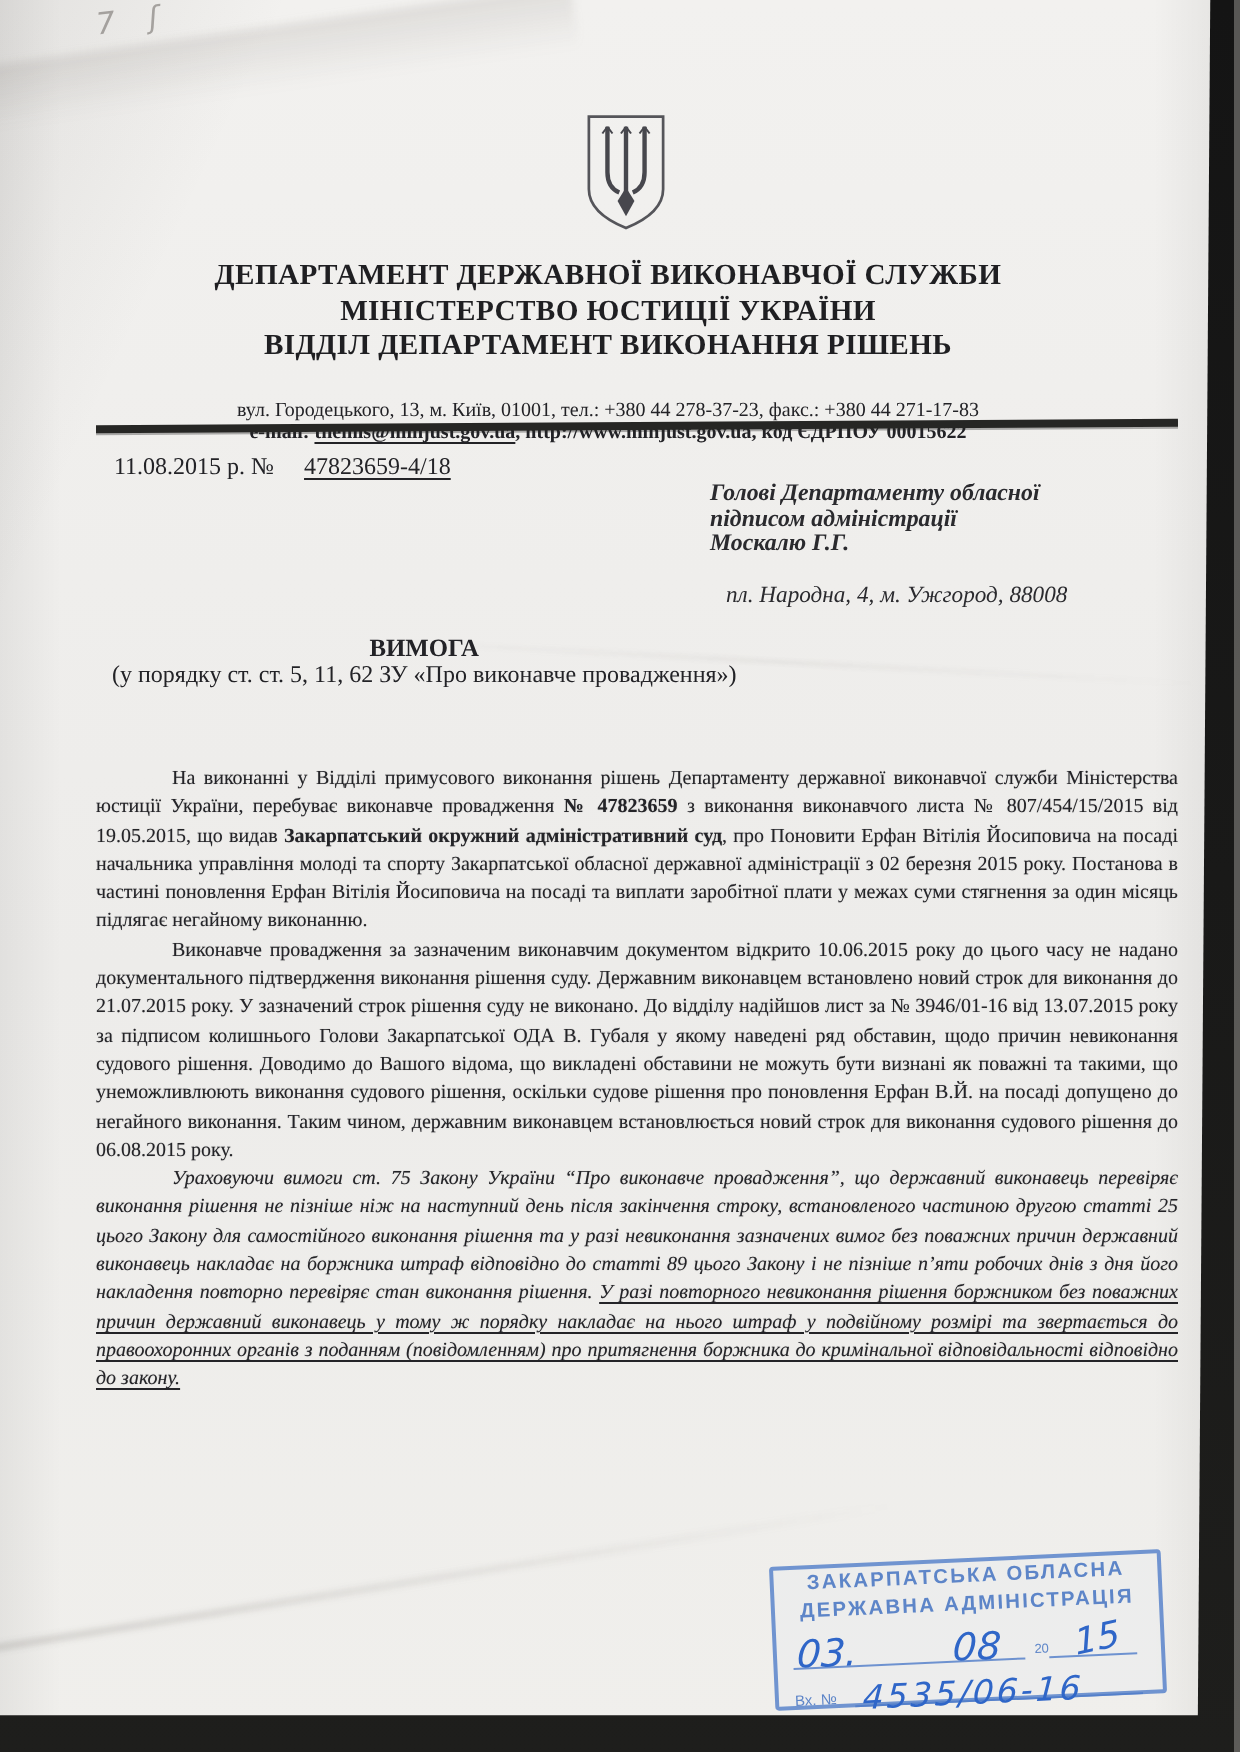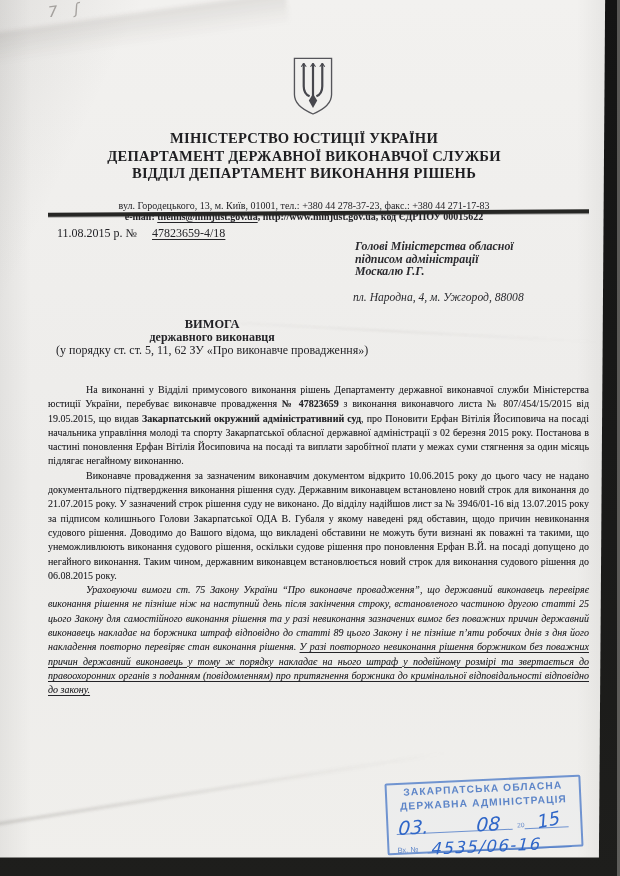--- a/index.html
+++ b/index.html
@@ -38,21 +38,21 @@
   .lh-email .u { text-decoration:underline; text-underline-offset:1.5px; }
 
   #rule { position:absolute; left:48px; top:211px; width:541px; height:4.2px;
     background:#262624; transform:rotate(-0.35deg); box-shadow:0 1px 0 rgba(38,38,36,0.35); }
 
   #ref-line { position:absolute; left:57px; top:226px; font-size:12px; color:#232327; }
   #ref-line .u { text-decoration:underline; text-underline-offset:2px;margin-left:12px; }
 
   #addressee { position:absolute; left:355px; top:240px; font-style:italic; font-weight:bold;
     font-size:11.9px; line-height:12.7px; color:#2a2a2e; }
-  #addressee-addr { position:absolute; left:353px; top:291px; font-style:italic;
+  #addressee-addr { position:absolute; left:363px; top:291px; font-style:italic;
     font-size:11.6px; color:#2a2a2e; }
 
   #subject { position:absolute; left:56px; top:318px; line-height:13.2px; color:#232327;text-align:center; }
   #subject .t1 { font-weight:bold; font-size:12.4px; }
   #subject .t2 { font-weight:bold; font-size:12px; }
   #subject .t3 { font-size:12px; }
 
   #doc-body { position:absolute; left:48px; top:383px; width:541px; text-align:justify;
     font-size:10px; line-height:14.3px; color:#242428; text-shadow:0 0 0.5px rgba(36,36,40,0.35); }
   #doc-body p { margin:0; text-indent:38px; }
@@ -98,41 +98,40 @@
           <path d="M32 9 V51"></path>
           <path d="M21 9 V36 Q21 45 28 48"></path>
           <path d="M43 9 V36 Q43 45 36 48"></path>
         </g>
         <path d="M32 45 L37 53 L32 62 L27 53 Z" fill="#47474d"></path>
         <path d="M21 9 l-3 4 M21 9 l3 4 M43 9 l-3 4 M43 9 l3 4 M32 9 l-3 4 M32 9 l3 4" stroke="#47474d" stroke-width="1.2" fill="none"></path>
       </svg>
     </div>
 
     <div id="letterhead">
+      <div class="lh-line">ДЕПАРТАМЕНТ ДЕРЖАВНОЇ ВИКОНАВЧОЇ СЛУЖБИ</div>
       <div class="lh-line">МІНІСТЕРСТВО ЮСТИЦІЇ УКРАЇНИ</div>
-      <div class="lh-line">ДЕПАРТАМЕНТ ДЕРЖАВНОЇ ВИКОНАВЧОЇ СЛУЖБИ</div>
       <div class="lh-line">ВІДДІЛ ДЕПАРТАМЕНТ ВИКОНАННЯ РІШЕНЬ</div>
       <div class="lh-addr">вул. Городецького, 13, м. Київ, 01001,  тел.: +380 44 278-37-23, факс.: +380 44 271-17-83</div>
       <div class="lh-email"><span>e-mail: </span><span class="u">themis@minjust.gov.ua</span><span>,  http://www.minjust.gov.ua,  код ЄДРПОУ 00015622</span></div>
     </div>
 
     <div id="rule"></div>
 
     <div id="ref-line"><span>11.08.2015 р. № </span><span class="u">47823659-4/18</span></div>
 
     <div id="addressee">
-      <div>Голові Міністерства обласної</div>
+      <div>Голові Департаменту обласної</div>
       <div>підписом адміністрації</div>
       <div>Москалю Г.Г.</div>
     </div>
     <div id="addressee-addr">пл. Народна, 4, м. Ужгород, 88008</div>
 
     <div id="subject">
       <div class="t1">ВИМОГА</div>
-      <div class="t2">державного виконавця</div>
       <div class="t3">(у порядку ст. ст. 5, 11, 62 ЗУ «Про виконавче провадження»)</div>
     </div>
 
     <div id="doc-body">
       <p><span>На виконанні у Відділі примусового виконання рішень Департаменту державної виконавчої служби Міністерства юстиції України, перебуває виконавче провадження </span><b>№ 47823659</b><span> з виконання виконавчого листа № 807/454/15/2015 від 19.05.2015, що видав </span><b>Закарпатський окружний адміністративний суд</b><span>, про Поновити Ерфан Вітілія Йосиповича на посаді начальника управління молоді та спорту Закарпатської обласної державної адміністрації з 02 березня 2015 року. Постанова в частині поновлення Ерфан Вітілія Йосиповича на посаді та виплати заробітної плати у межах суми стягнення за один місяць підлягає негайному виконанню.</span></p>
       <p><span>Виконавче провадження за зазначеним виконавчим документом відкрито 10.06.2015 року до цього часу не надано документального підтвердження виконання рішення суду. Державним виконавцем встановлено новий строк для виконання до 21.07.2015 року. У зазначений строк рішення суду не виконано. До відділу надійшов лист за № 3946/01-16 від 13.07.2015 року за підписом колишнього Голови Закарпатської ОДА В. Губаля у якому наведені ряд обставин, щодо причин невиконання судового рішення. Доводимо до Вашого відома, що викладені обставини не можуть бути визнані як поважні та такими, що унеможливлюють виконання судового рішення, оскільки судове рішення про поновлення Ерфан В.Й. на посаді допущено до негайного виконання. Таким чином, державним виконавцем встановлюється новий строк для виконання судового рішення до 06.08.2015 року.</span></p>
       <p><span class="ital">Ураховуючи вимоги ст. 75 Закону України “Про виконавче провадження”, що державний виконавець перевіряє виконання рішення не пізніше ніж на наступний день після закінчення строку, встановленого частиною другою статті 25 цього Закону для самостійного виконання рішення та у разі невиконання зазначених вимог без поважних причин державний виконавець накладає на боржника штраф відповідно до статті 89 цього Закону і не пізніше п’яти робочих днів з дня його накладення повторно перевіряє стан виконання рішення. </span><span class="ital-u">У разі повторного невиконання рішення боржником без поважних причин державний виконавець у тому ж порядку накладає на нього штраф у подвійному розмірі та звертається до правоохоронних органів з поданням (повідомленням) про притягнення боржника до кримінальної відповідальності відповідно до закону.</span></p>
     </div>
 
     <div id="stamp">

